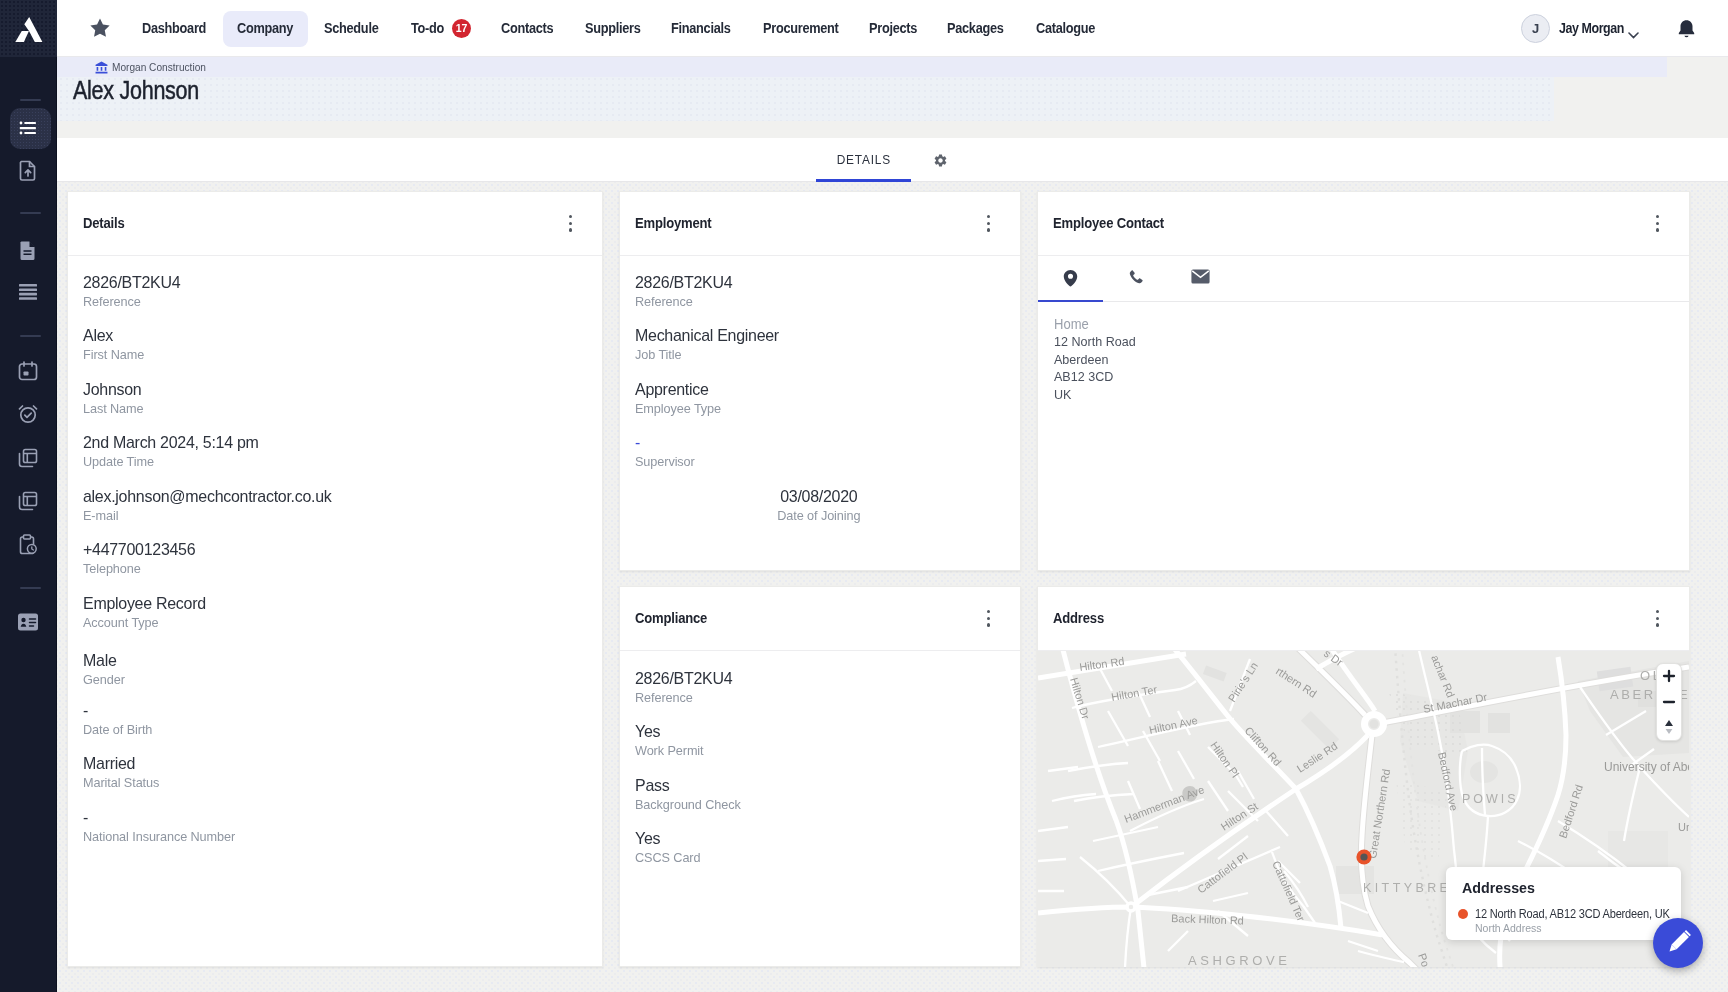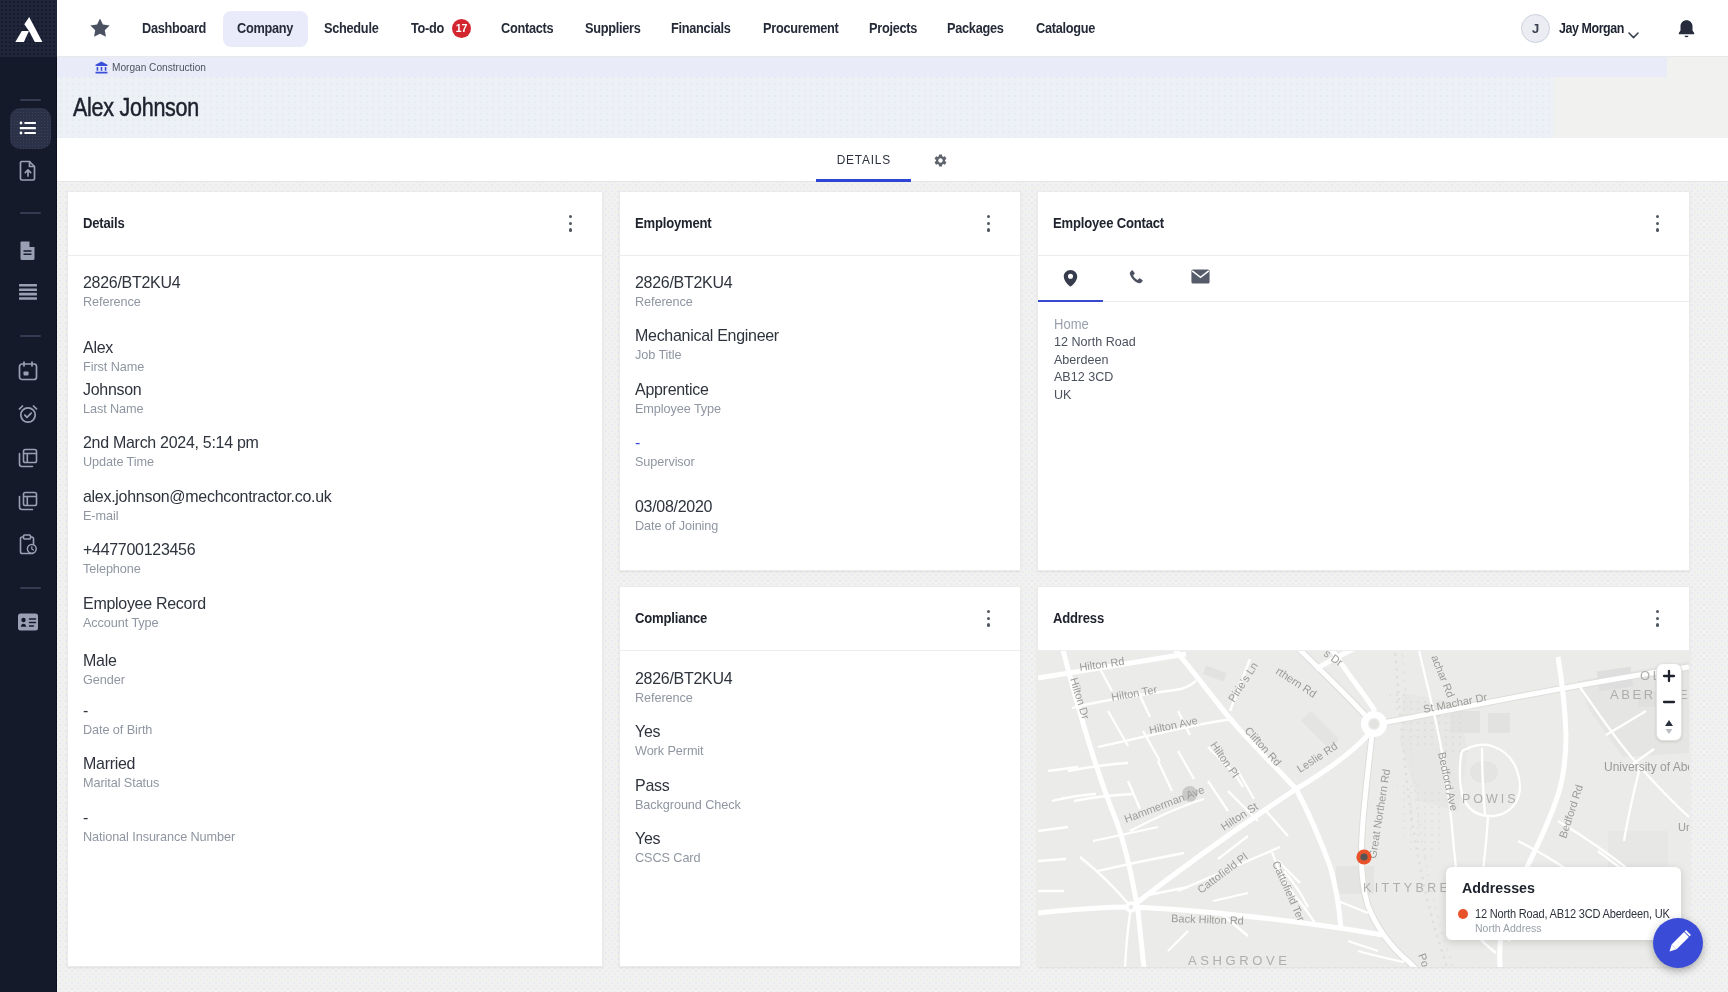--- a/index.html
+++ b/index.html
@@ -28,21 +28,21 @@
 .ricon { position:absolute; left:50%; transform:translateX(-50%); }
 #selbox { position:absolute; left:10px; top:51px; width:41px; height:41px; border-radius:10px;
   background-color:#2b3147;
   background-image:radial-gradient(#39405c 0.7px, transparent 0.85px);
   background-size:3px 3px; }
 
 
 #crumb { position:absolute; left:57px; top:57px; width:1610px; height:20px; background:#e9ebf8; z-index:20; }
 #crumb .txt { position:absolute; left:55px; top:0; height:20px; line-height:20px; font-size:11px; color:#4d5361; letter-spacing:0; transform:scaleX(0.92); transform-origin:0 50%; }
 #crumb svg { position:absolute; left:38px; top:4px; }
-#titleband { position:absolute; left:57px; top:77px; width:1497px; height:61px;
+#titleband { position:absolute; left:57px; top:60px; width:1497px; height:61px;
   background-color:#edf1f6;
   background-image:radial-gradient(#e6eaf2 0.85px, transparent 1px);
   background-size:6px 6px; background-position:1px 4px; z-index:19;text-align:right; }
 #titleband h1 { position:absolute; left:16px; top:16px; font-size:25px; font-weight:normal; -webkit-text-stroke:0.5px #1d222e; color:#1d222e; letter-spacing:-0.3px; transform:scaleX(0.86); transform-origin:0 0; }
 #tabrow { position:absolute; left:57px; top:138px; width:1671px; height:44px; background:#fff; border-bottom:1px solid #e7e7e9; z-index:18; }
 #tabrow .tab { position:absolute; left:759px; top:0; width:95px; height:44px; line-height:43px; text-align:center; font-size:13.5px; color:#2b313e; letter-spacing:0.9px; border-bottom:3.5px solid #2f45d6; } #tabrow .tab span { display:inline-block; transform:scaleX(0.88); }
 #tabrow .gear { position:absolute; left:876px; top:14.5px; }
 
 
 #content { position:absolute; left:57px; top:182px; width:1671px; height:810px;
@@ -211,21 +211,21 @@
         <span class="dots3">
           <i></i>
           <i></i>
           <i></i>
         </span>
       </div>
     <div class="fg" style="top:80px;">
         <div class="v">2826/BT2KU4</div>
         <div class="l">Reference</div>
       </div>
-    <div class="fg" style="top:133px;margin-top:12px;">
+    <div class="fg" style="top:133px;">
         <div class="v">Alex</div>
         <div class="l">First Name</div>
       </div>
     <div class="fg" style="top:187px;">
         <div class="v">Johnson</div>
         <div class="l">Last Name</div>
       </div>
     <div class="fg" style="top:240px;">
         <div class="v">2nd March 2024, 5:14 pm</div>
         <div class="l">Update Time</div>
@@ -278,21 +278,21 @@
         <div class="l">Job Title</div>
       </div>
     <div class="fg" style="top:187px;">
         <div class="v">Apprentice</div>
         <div class="l">Employee Type</div>
       </div>
     <div class="fg" style="top:240px;">
         <div class="v" style="color:#3a4bd8;">-</div>
         <div class="l">Supervisor</div>
       </div>
-    <div class="fg" style="top:304px;">
+    <div class="fg" style="top:294px;text-align:center;">
         <div class="v">03/08/2020</div>
         <div class="l">Date of Joining</div>
       </div>
   </div>
 
   <div class="card" id="card-comply">
     <div class="chead">
         <span class="t">Compliance</span>
         <span class="dots3">
           <i></i>

